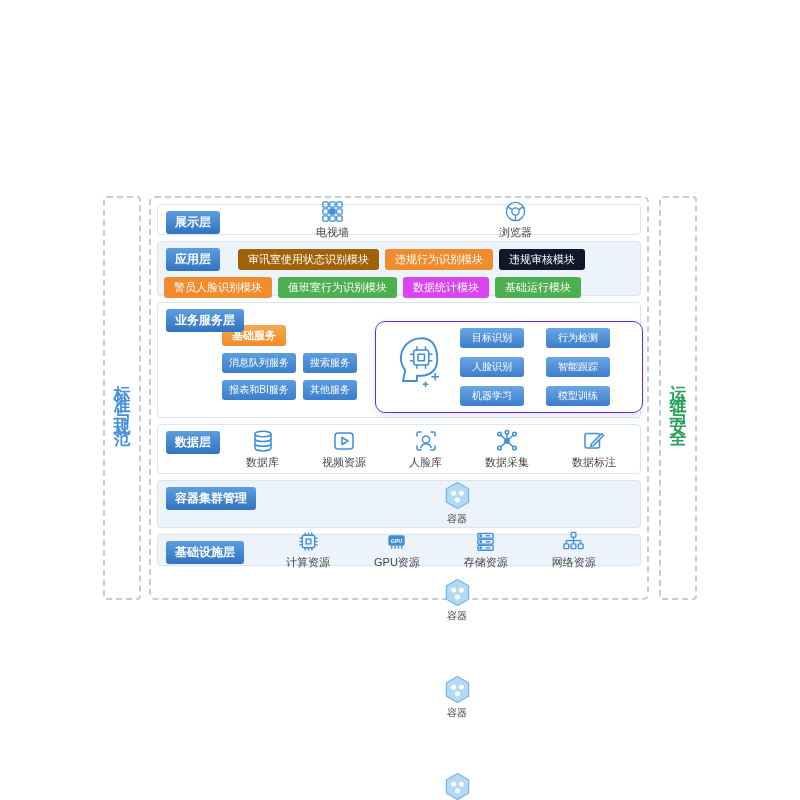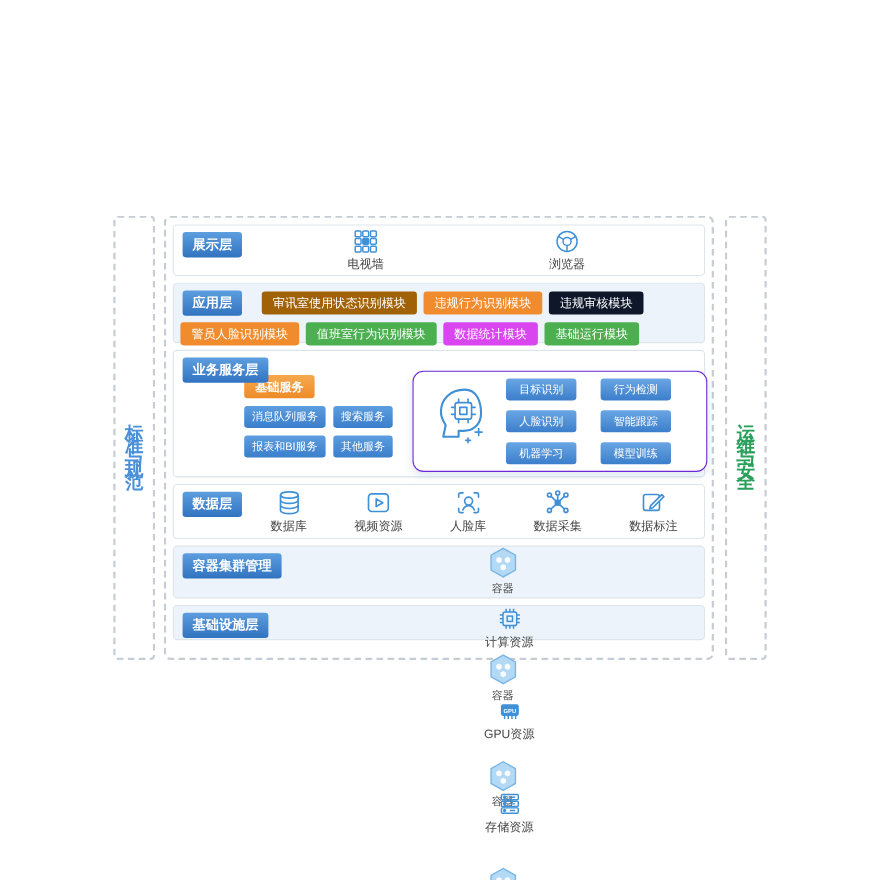--- a/index.html
+++ b/index.html
@@ -23,21 +23,21 @@
   .layer-label { position:absolute; top:6px; left:8px; padding:3px 9px; border-radius:3px;
                  background:linear-gradient(180deg,#5c9ede,#3273c0); color:#fff; font-size:12px; font-weight:bold;
                  white-space:nowrap; z-index:2; }
 
   .tint { background:#ecf3fa; }
 
   .icon-item { display:flex; flex-direction:column; align-items:center; gap:2px; font-size:11px; color:#444; }
   .icon-item svg { display:block; }
 
   
-  .layer-pres { height:47px; }
+  .layer-pres { height:31px; }
   .pres-items { height:100%; display:flex; align-items:center; justify-content:center; gap:150px; padding-left:50px; }
 
   
   .layer-app { height:55px; }
   .app-rows { padding-top:7px; display:flex; flex-direction:column; gap:7px; }
   .app-row { display:flex; gap:6px; }
   .app-row1 { margin-left:80px; }
   .app-row2 { margin-left:6px; }
   .module { padding:3px 10px; font-size:11px; color:#fff; border-radius:3px; white-space:nowrap; }
 
@@ -62,21 +62,21 @@
   .data-items { height:100%; display:flex; align-items:center; justify-content:space-between;
                 padding-left:88px; padding-right:24px; }
 
   
   .layer-cont { height:48px; }
   .cont-items { height:100%; display:flex; align-items:center; padding-left:116px; gap:52px;flex-direction:column; }
   .cont-items .icon-item { font-size:10px; }
 
   
   .layer-infra { height:32px; }
-  .infra-items { height:100%; display:flex; align-items:center; padding-left:128px; gap:44px;flex-direction:column; }
+  .infra-items { height:100%; display:flex; align-items:center; padding-left:128px; gap:44px; }
 </style>
 </head>
 <body>
 
 <div class="stage">
 
   <div class="side side-left">
     <div class="side-text">标准与规范</div>
   </div>
 

